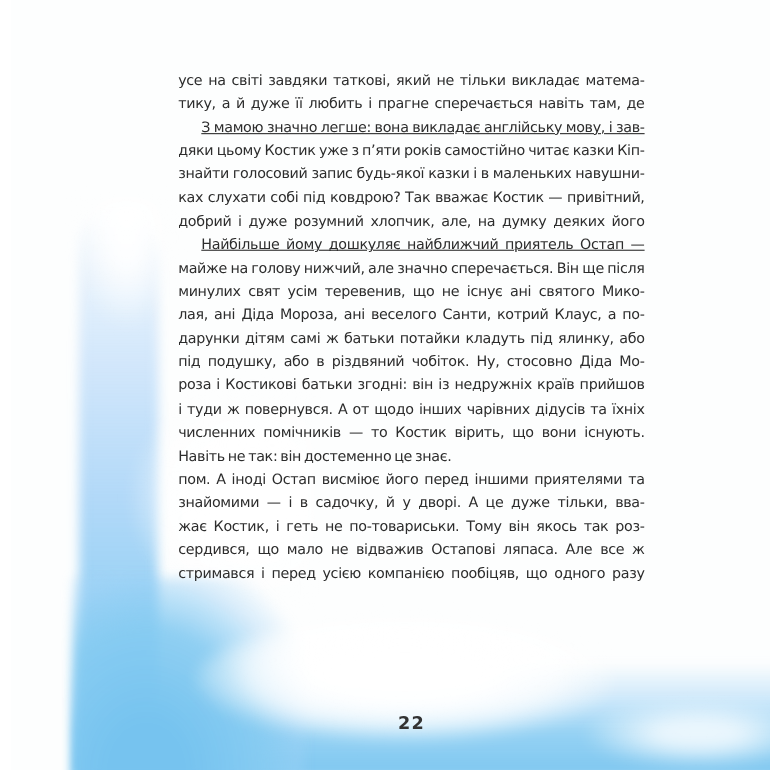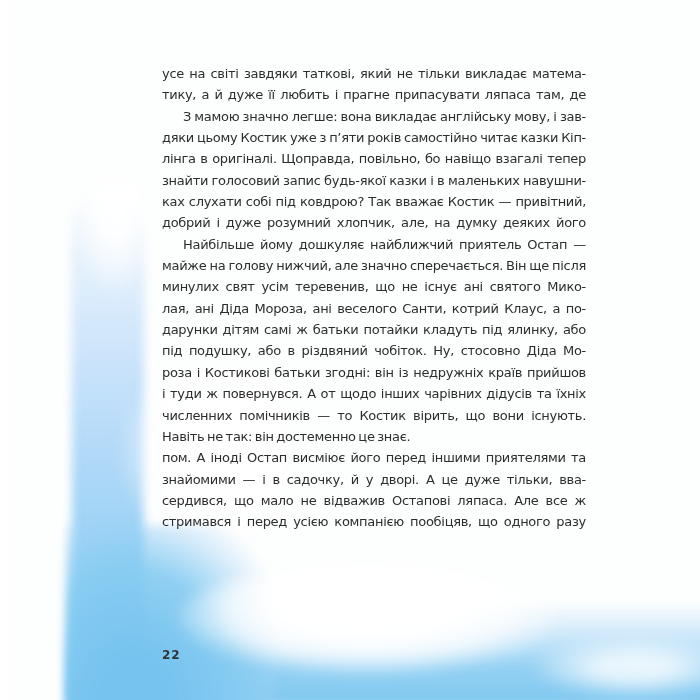--- a/index.html
+++ b/index.html
@@ -90,27 +90,27 @@
     letter-spacing: -0.3px;
     word-spacing: -1.2px;
   }
   .line {
     height: 21.35px; line-height: 21.35px;
     text-align: justify;
     text-align-last: justify;
     white-space: normal;
   }
   .line.end { text-align-last: left; }
-  .line.indent { text-indent: 21px; }
+  .line.indent { text-indent: 21px; text-decoration: underline; }
 
   .page-number {
     position: absolute; z-index: 2;
     left: 152px; top: 648px; width: 424px;
-    text-align: left;
-    font-size: 12px; font-weight: bold;
+    text-align: center;
+    font-size: 16px; font-weight: bold;
     letter-spacing: 1px;
     color: #333333;
   }
 </style>
 </head>
 <body>
 
 <div class="page">
 
   <div class="bg">
@@ -120,28 +120,27 @@
     <div class="sky-bottom"></div>
     <div class="sky-bl-corner"></div>
     <div class="cloud-mid"></div>
     <div class="cloud-right"></div>
   </div>
 
   <main class="text-block">
 
       <div class="line">усе на світі завдяки таткові, який не тільки викладає матема-</div>
 
-      <div class="line">тику, а й дуже її любить і прагне припасувати ляпаса там, де</div>
+      <div class="line">тику, а й дуже її любить і прагне сперечається навіть там, де</div>
 
 
       <div class="line indent">З мамою значно легше: вона викладає англійську мову, і зав-</div>
 
       <div class="line">дяки цьому Костик уже з п’яти років самостійно читає казки Кіп-</div>
 
-      <div class="line">лінга в оригіналі. Щоправда, повільно, бо навіщо взагалі тепер</div>
 
 
       <div class="line">знайти голосовий запис будь-якої казки і в маленьких навушни-</div>
 
       <div class="line">ках слухати собі під ковдрою? Так вважає Костик — привітний,</div>
 
       <div class="line">добрий і дуже розумний хлопчик, але, на думку деяких його</div>
 
 
       <div class="line indent">Найбільше йому дошкуляє найближчий приятель Остап —</div>
@@ -162,20 +161,21 @@
 
       <div class="line">численних помічників — то Костик вірить, що вони існують.</div>
 
       <div class="line end">Навіть не так: він достеменно це знає.</div>
 
 
       <div class="line">пом. А іноді Остап висміює його перед іншими приятелями та</div>
 
       <div class="line">знайомими — і в садочку, й у дворі. А це дуже тільки, вва-</div>
 
+      <div class="line">жає Костик, і геть не по-товариськи. Тому він якось так роз-</div>
 
       <div class="line">сердився, що мало не відважив Остапові ляпаса. Але все ж</div>
 
       <div class="line">стримався і перед усією компанією пообіцяв, що одного разу</div>
     </main>
 
   <div class="page-number">22</div>
 
 </div>
 

